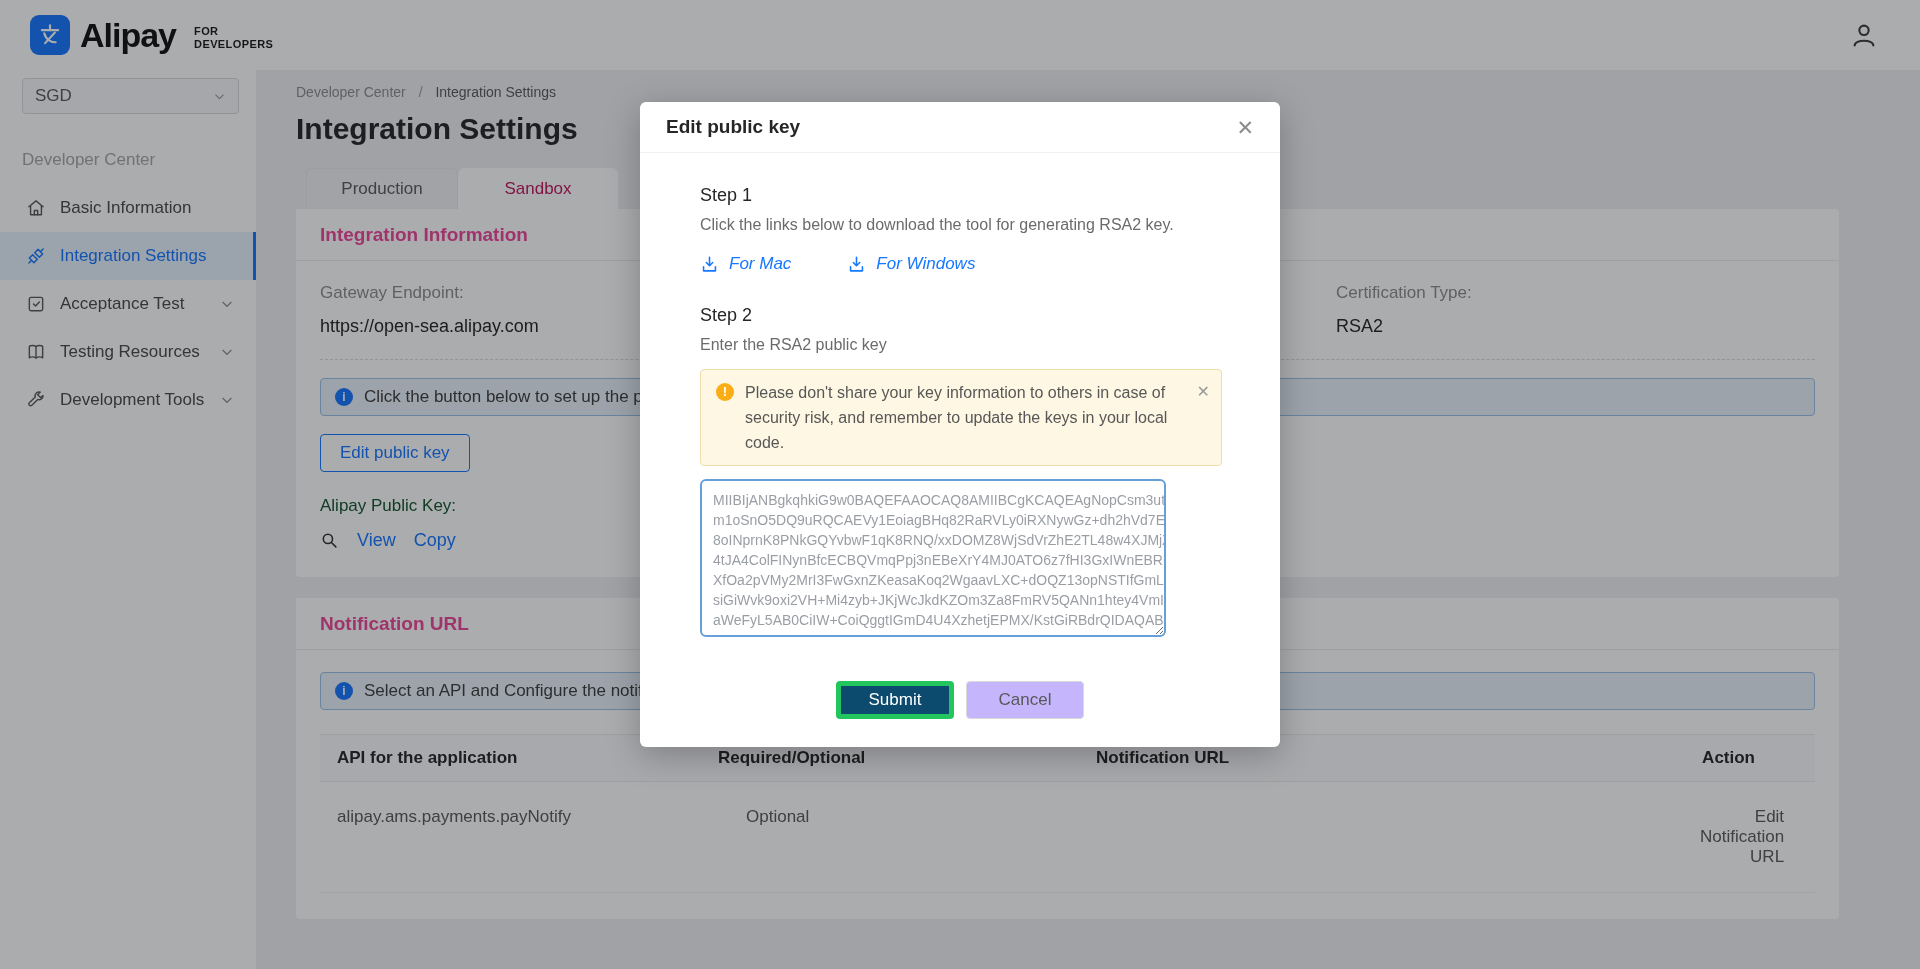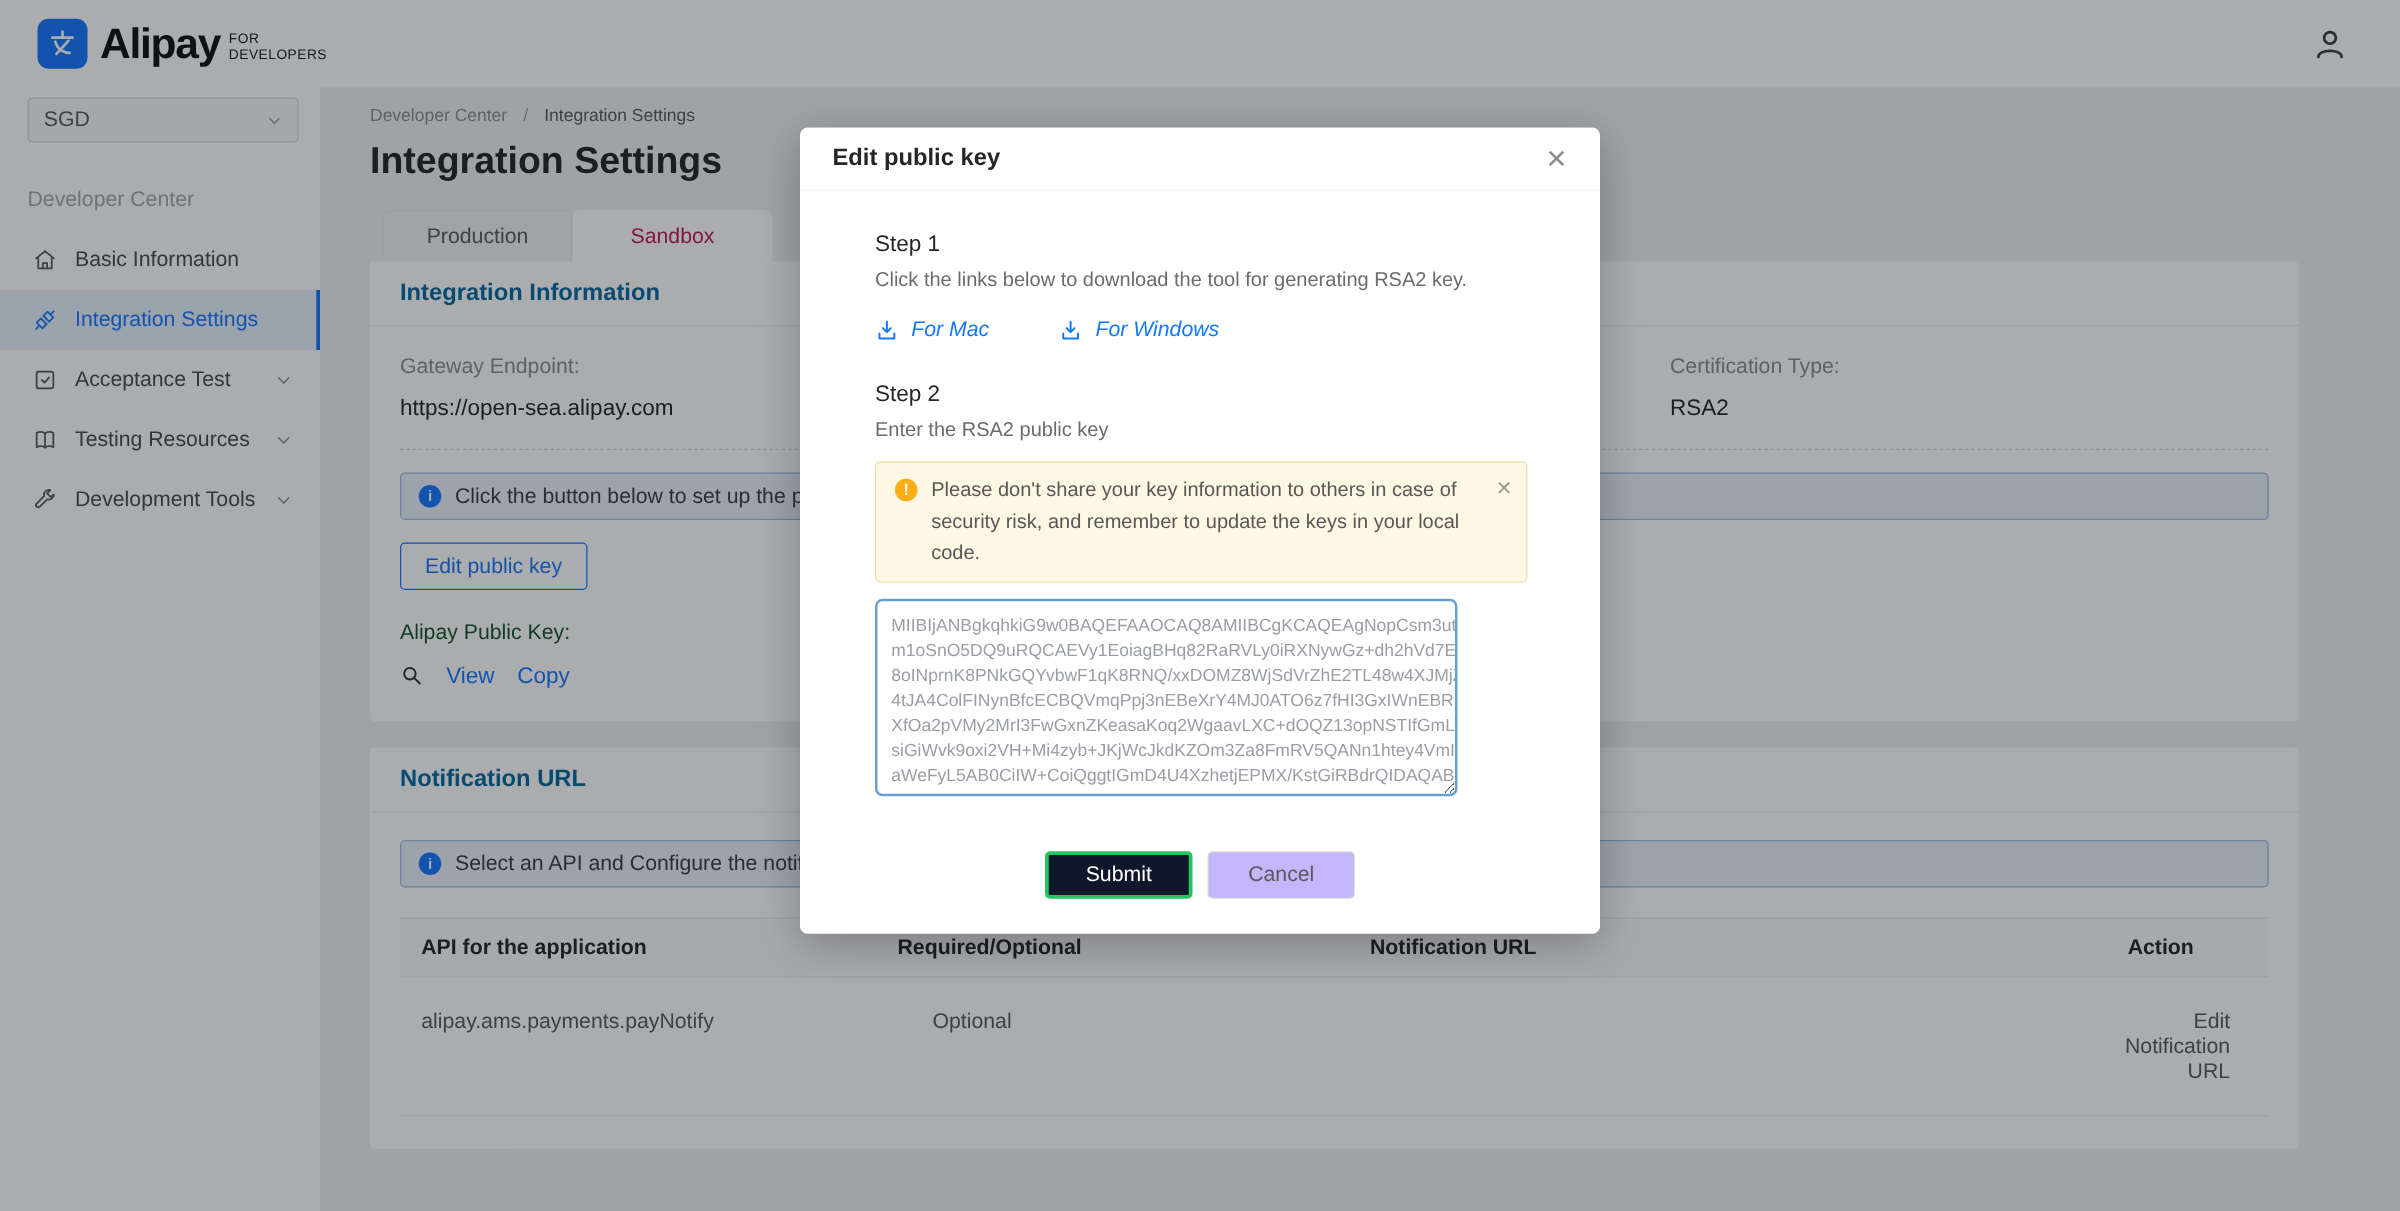--- a/index.html
+++ b/index.html
@@ -5,21 +5,21 @@
   * { margin:0; padding:0; box-sizing:border-box; }
   html,body { background:#2b2e33; }
   body { font-family:"Liberation Sans","DejaVu Sans",sans-serif; }
   .stage { position:relative; width:1920px; height:969px; background:#eef0f3; overflow:hidden; }
 
   
   .header { position:absolute; top:0; left:0; right:0; height:70px; background:#fff; }
   .logo-area { position:absolute; left:30px; top:15px; display:flex; align-items:center; }
   .logo-box { width:40px; height:40px; background:#1677ff; border-radius:9px; display:flex; align-items:center; justify-content:center; }
   .brand { margin-left:10px; font-size:34px; font-weight:800; letter-spacing:-1px; color:#111; }
-  .brand-sub { margin-left:7px; font-size:11px; font-weight:400; color:#1b1b1b; letter-spacing:.4px; line-height:13px; padding-top:6px; }
+  .brand-sub { margin-left:18px; font-size:11px; font-weight:700; color:#1b1b1b; letter-spacing:.4px; line-height:13px; padding-top:6px; }
   .user-btn { position:absolute; right:42px; top:21px; width:28px; height:28px; color:#3c3c3c; cursor:pointer; }
 
   
   .sidebar { position:absolute; top:70px; left:0; width:256px; bottom:0; background:#fff; }
   .currency { margin:8px 17px 0 22px; width:217px; height:36px; border:1px solid #d7d9dc; border-radius:4px; background:#f7f8f9; display:flex; align-items:center; justify-content:space-between; padding:0 12px; font-size:17px; color:#595959; cursor:pointer; }
   .currency .chev { color:#9a9a9a; }
   .side-section { margin:36px 0 4px 22px; font-size:17px; color:#a6a6a6; }
   .menu { margin-top:14px; }
   .menu-item { height:48px; display:flex; align-items:center; padding-left:26px; font-size:17px; color:#4a4a4a; cursor:pointer; position:relative; }
   .menu-item .mi-icon { width:20px; height:20px; margin-right:14px; color:#5a5a5a; flex:none; }
@@ -34,21 +34,21 @@
   .breadcrumb .sep { margin:0 9px; color:#9a9a9a; }
   .breadcrumb .crumb-current { color:#595959; }
   .breadcrumb .crumb-link { cursor:pointer; }
   .page-title { margin-top:12px; font-size:30px; font-weight:700; color:#262626; }
   .tabs { margin-top:22px; padding-left:10px; display:flex; }
   .tab { height:41px; display:flex; align-items:center; justify-content:center; font-size:17px; border-radius:6px 6px 0 0; cursor:pointer; }
   .tab-inactive { width:152px; background:#f0f1f3; color:#595959; border:1px solid #e7e8ea; border-bottom:none; }
   .tab-active { width:160px; background:#fff; color:#be185d; }
 
   .card { width:1543px; background:#fff; border-radius:0 4px 4px 4px; }
-  .card-head { height:52px; padding:0 24px; display:flex; align-items:center; font-size:19px; font-weight:600; color:#0369a1; border-bottom:1px solid #ececec; }
+  .card-head { height:52px; padding:0 24px; display:flex; align-items:center; font-size:19px; font-weight:600; color:#ec4899; border-bottom:1px solid #ececec; }
   .card-body { padding:22px 24px 26px; }
   .fields { display:flex; }
   .field-l { flex:0 0 1016px; }
   .f-label { font-size:17px; color:#8c8c8c; margin-bottom:13px; }
   .f-value { font-size:18px; color:#262626; }
   .dashed { margin:22px 0 18px; border-top:1px dashed #d9d9d9; }
   .infobar { display:flex; align-items:center; gap:11px; background:#e9f1fb; border:1px solid #9cc0e8; border-radius:4px; padding:8px 14px; font-size:17px; color:#3d3d3d; }
   .i-icon { width:18px; height:18px; flex:none; border-radius:50%; background:#1677ff; color:#fff; font-size:12px; font-weight:700; font-style:normal; text-align:center; line-height:18px; }
   .btn-outline { display:inline-block; margin-top:18px; height:38px; line-height:36px; padding:0 19px; border:1px solid #1677ff; border-radius:4px; background:#fff; color:#1677ff; font-size:17px; cursor:pointer; }
   .pk-label { margin-top:24px; font-size:17px; color:#14532d; }
@@ -78,21 +78,21 @@
   .dl-row { margin-top:20px; display:flex; gap:56px;font-style:italic; }
   .dl-link { display:flex; align-items:center; gap:10px; color:#1677ff; font-size:17px; cursor:pointer; }
   .dl-icon { width:19px; height:19px; }
   .step2 { margin-top:31px; }
   .warn { position:relative; margin-top:15px; width:522px; background:#fdf7e3; border:1px solid #f1dfab; border-radius:4px; padding:10px 34px 10px 44px; font-size:16px; color:#575757; line-height:25px; }
   .warn-icon { position:absolute; left:15px; top:13px; width:18px; height:18px; border-radius:50%; background:#faad14; color:#fff; font-size:13px; font-weight:700; font-style:normal; text-align:center; line-height:18px; }
   .warn-close { position:absolute; right:11px; top:9px; color:#999; font-size:16px; cursor:pointer; }
   .key-area { display:block; margin-top:13px; width:466px; height:158px; border:2px solid #679fd8; border-radius:6px; padding:9px 11px; font-family:"Liberation Sans","DejaVu Sans",sans-serif; font-size:14px; line-height:20px; color:#9a9ea4; background:#fff; outline:none; white-space:pre; overflow:hidden; resize:both; }
   .m-foot { display:flex; justify-content:center; gap:12px; margin-top:44px; padding-bottom:20px; }
   .btn { width:118px; height:38px; border-radius:4px; font-size:17px; font-family:inherit; cursor:pointer; }
-  .btn-primary { background:#0f172a; border:3px solid #22c55e; color:#fff; }
+  .btn-primary { background:#0c4a6e; border:5px solid #22c55e; color:#fff; }
   .btn-default { background:#c4b5fd; border:1px solid #d9d9d9; color:#595959; }
 </style>
 </head>
 <body>
 
 <div class="stage">
 
   <div class="header">
     <div class="logo-area">
       <div class="logo-box">

